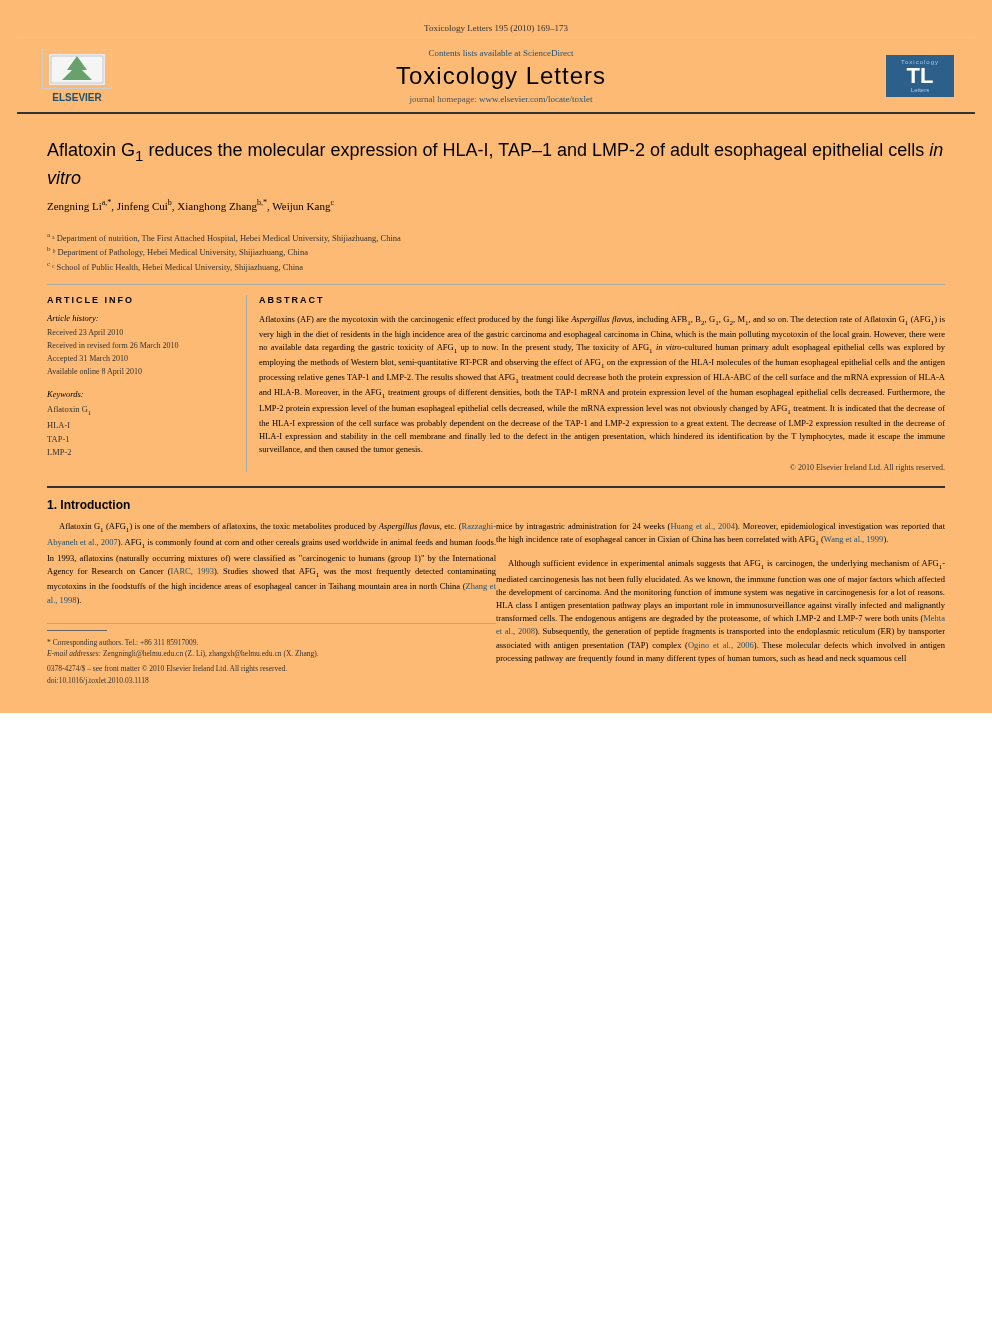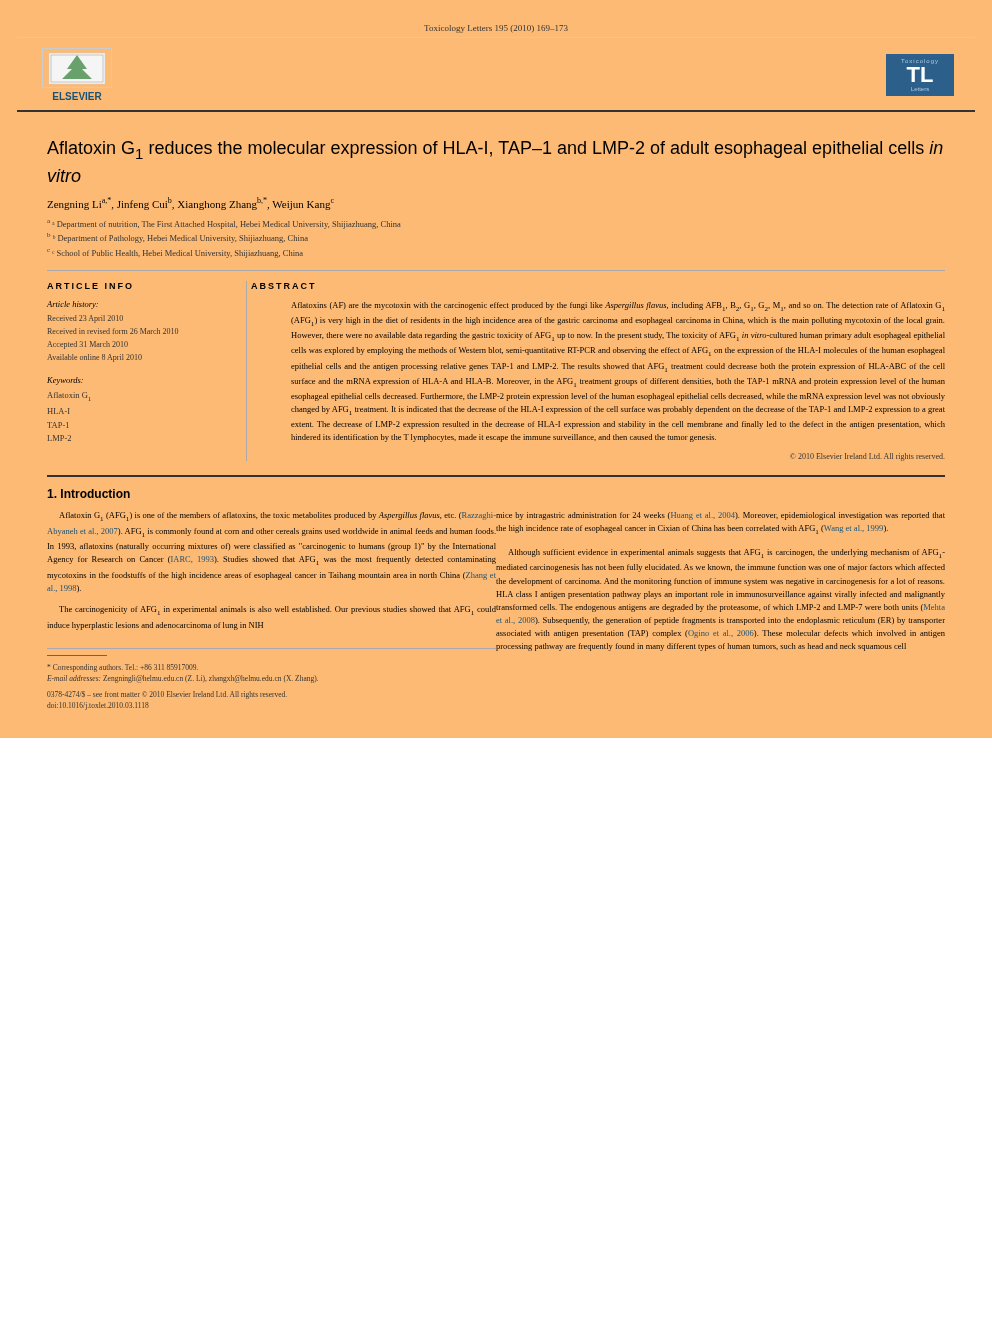--- a/index.html
+++ b/index.html
@@ -116,35 +116,35 @@
       font-weight: normal;
       color: #000;
       margin: 14px 0 8px 0;
       line-height: 1.35;
     }
     .article-title em { font-style: italic; }
     
     .authors {
       font-size: 11px;
       color: #000;
-      margin-bottom: 6px;
+      margin-bottom: 18px;
     }
     .authors sup { font-size: 8px; }
     
     .affiliations {
       font-size: 8.5px;
       color: #333;
       margin-bottom: 10px;
       line-height: 1.5;
     }
     .affiliations sup { font-size: 7px; }
     
     .two-col {
       display: flex;
-      gap: 4px;
+      gap: 12px;
       margin-top: 10px;
       border-top: 1px solid #aaa;
       padding-top: 10px;
     }
     .col-left {
       width: 200px;
       flex-shrink: 0;
       border-right: 1px solid #aaa;
       padding-right: 15px;
     }
@@ -185,21 +185,20 @@
       font-size: 8.5px;
       color: #333;
       line-height: 1.6;
     }
     
     .abstract-text {
       font-size: 8.5px;
       color: #000;
       line-height: 1.5;
       text-align: justify;
-      margin-left: 40px;
     }
     .copyright {
       font-size: 8px;
       color: #333;
       text-align: right;
       margin-top: 8px;
     }
     
     .body-section {
       margin-top: 14px;
@@ -264,20 +263,29 @@
           <rect x="2" y="2" width="56" height="31" fill="#f5f5f5" stroke="#ccc" stroke-width="0.5"></rect>
 
           <polygon points="30,4 20,18 25,18 15,28 45,28 35,18 40,18" fill="#2e7d32" opacity="0.7"></polygon>
 
           <rect x="4" y="4" width="52" height="27" fill="none" stroke="#999" stroke-width="0.5"></rect>
         </svg>
       </div>
       <div class="elsevier-text">ELSEVIER</div>
     </div>
 
+    <div class="header-center">
+      <div class="sciencedirect-link">
+        <span>Contents lists available at ScienceDirect</span>
+      </div>
+      <div class="journal-title">Toxicology Letters</div>
+      <div class="journal-homepage">
+        journal homepage: <span style="color:#1a5276;">www.elsevier.com/locate/toxlet</span>
+      </div>
+    </div>
 
     <div class="tl-badge">
       <div class="tl-box">
         <div class="tl-journal-name">Toxicology</div>
         <div class="tl-letters">TL</div>
         <div class="tl-sub">Letters</div>
       </div>
     </div>
   </div>
 
@@ -329,23 +337,20 @@
     <div class="body-section">
       <div class="section-title">
         <span>1.</span> <span>Introduction</span>
       </div>
 
       <div class="body-two-col">
 
         <div class="body-col">
           <p>
             Aflatoxin G<sub>1</sub> (AFG<sub>1</sub>) is one of the members of aflatoxins, the toxic metabolites produced by <em>Aspergillus flavus</em>, etc. (<span class="inline-ref">Razzaghi-Abyaneh et al., 2007</span>). AFG<sub>1</sub> is commonly found at corn and other cereals grains used worldwide in animal feeds and human foods. In 1993, aflatoxins (naturally occurring mixtures of) were classified as "carcinogenic to humans (group 1)" by the International Agency for Research on Cancer (<span class="inline-ref">IARC, 1993</span>). Studies showed that AFG<sub>1</sub> was the most frequently detected contaminating mycotoxins in the foodstuffs of the high incidence areas of esophageal cancer in Taihang mountain area in north China (<span class="inline-ref">Zhang et al., 1998</span>).
-          </p>
-          <p>
-            The carcinogenicity of AFG<sub>1</sub> in experimental animals is also well established. Our previous studies showed that AFG<sub>1</sub> could induce hyperplastic lesions and adenocarcinoma of lung in NIH
           </p>
 
           <div class="footer-notes">
             <div class="divider-line"></div>
             <div>* Corresponding authors. Tel.: +86 311 85917009.</div>
             <div>
               <em>E-mail addresses:</em> <span>Zengningli@helmu.edu.cn (Z. Li), zhangxh@helmu.edu.cn (X. Zhang).</span>
             </div>
             <div style="margin-top:4px;">0378-4274/$ – see front matter © 2010 Elsevier Ireland Ltd. All rights reserved.</div>
             <div>doi:10.1016/j.toxlet.2010.03.1118</div>

